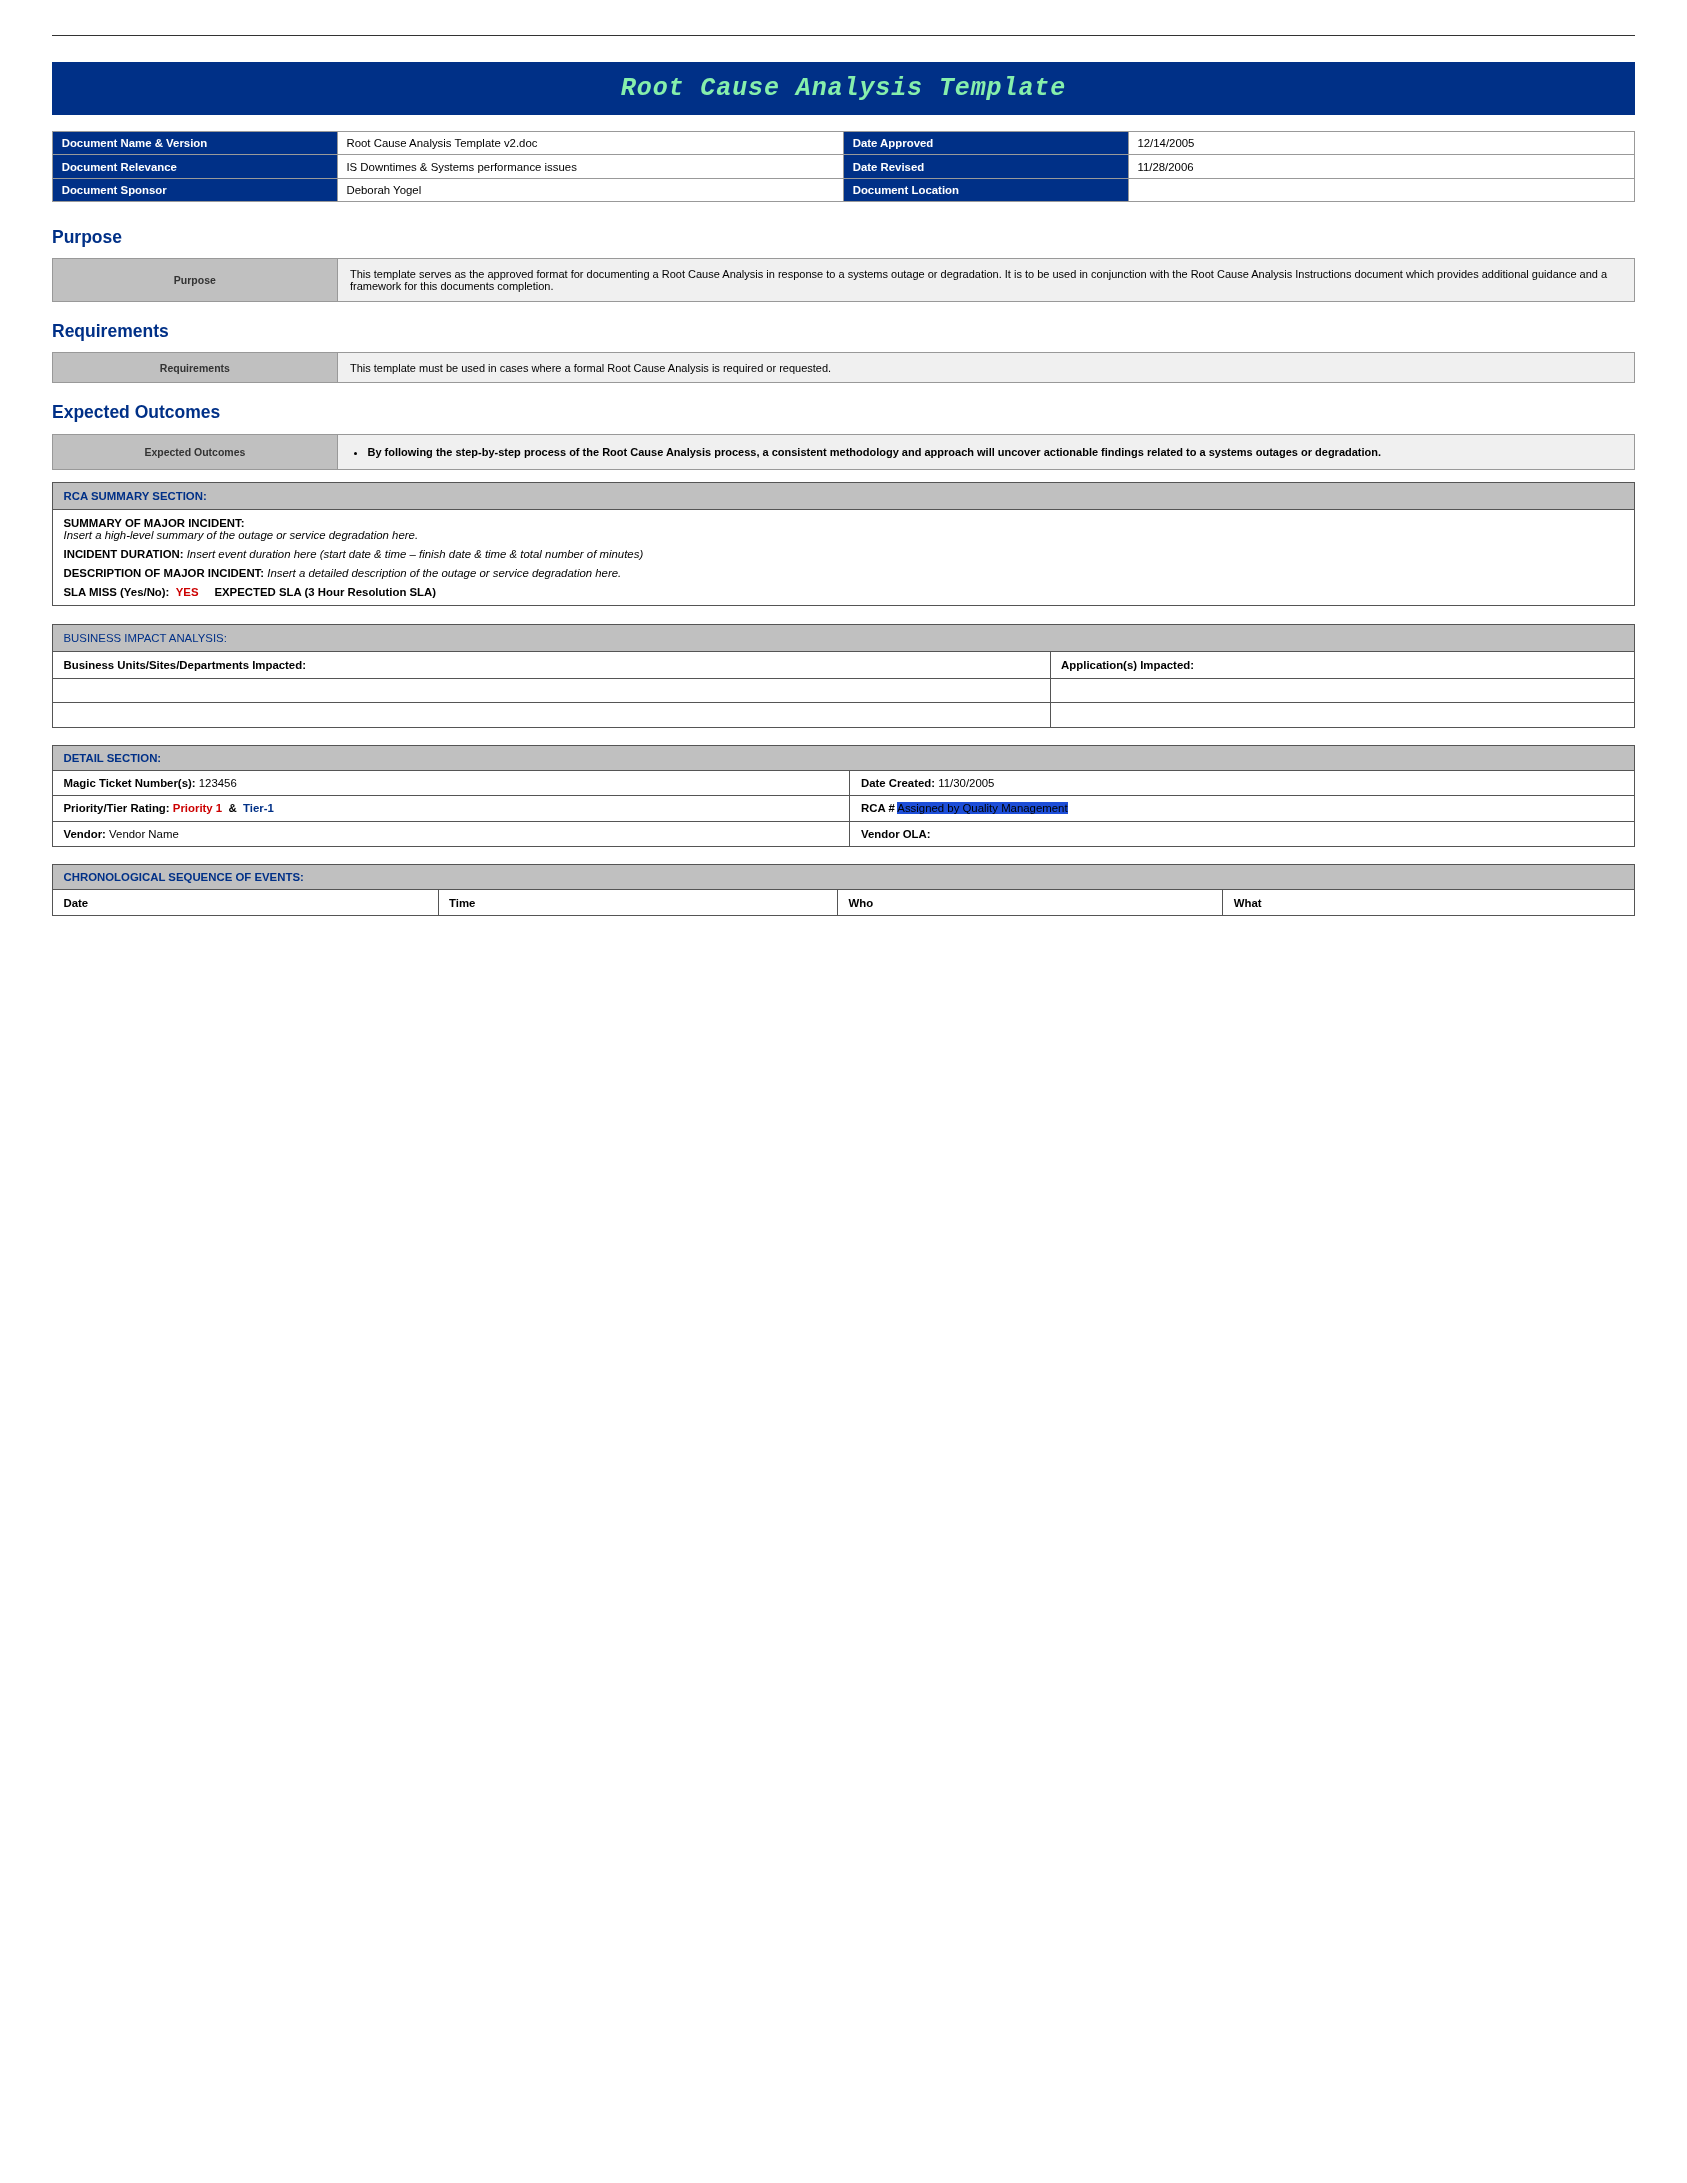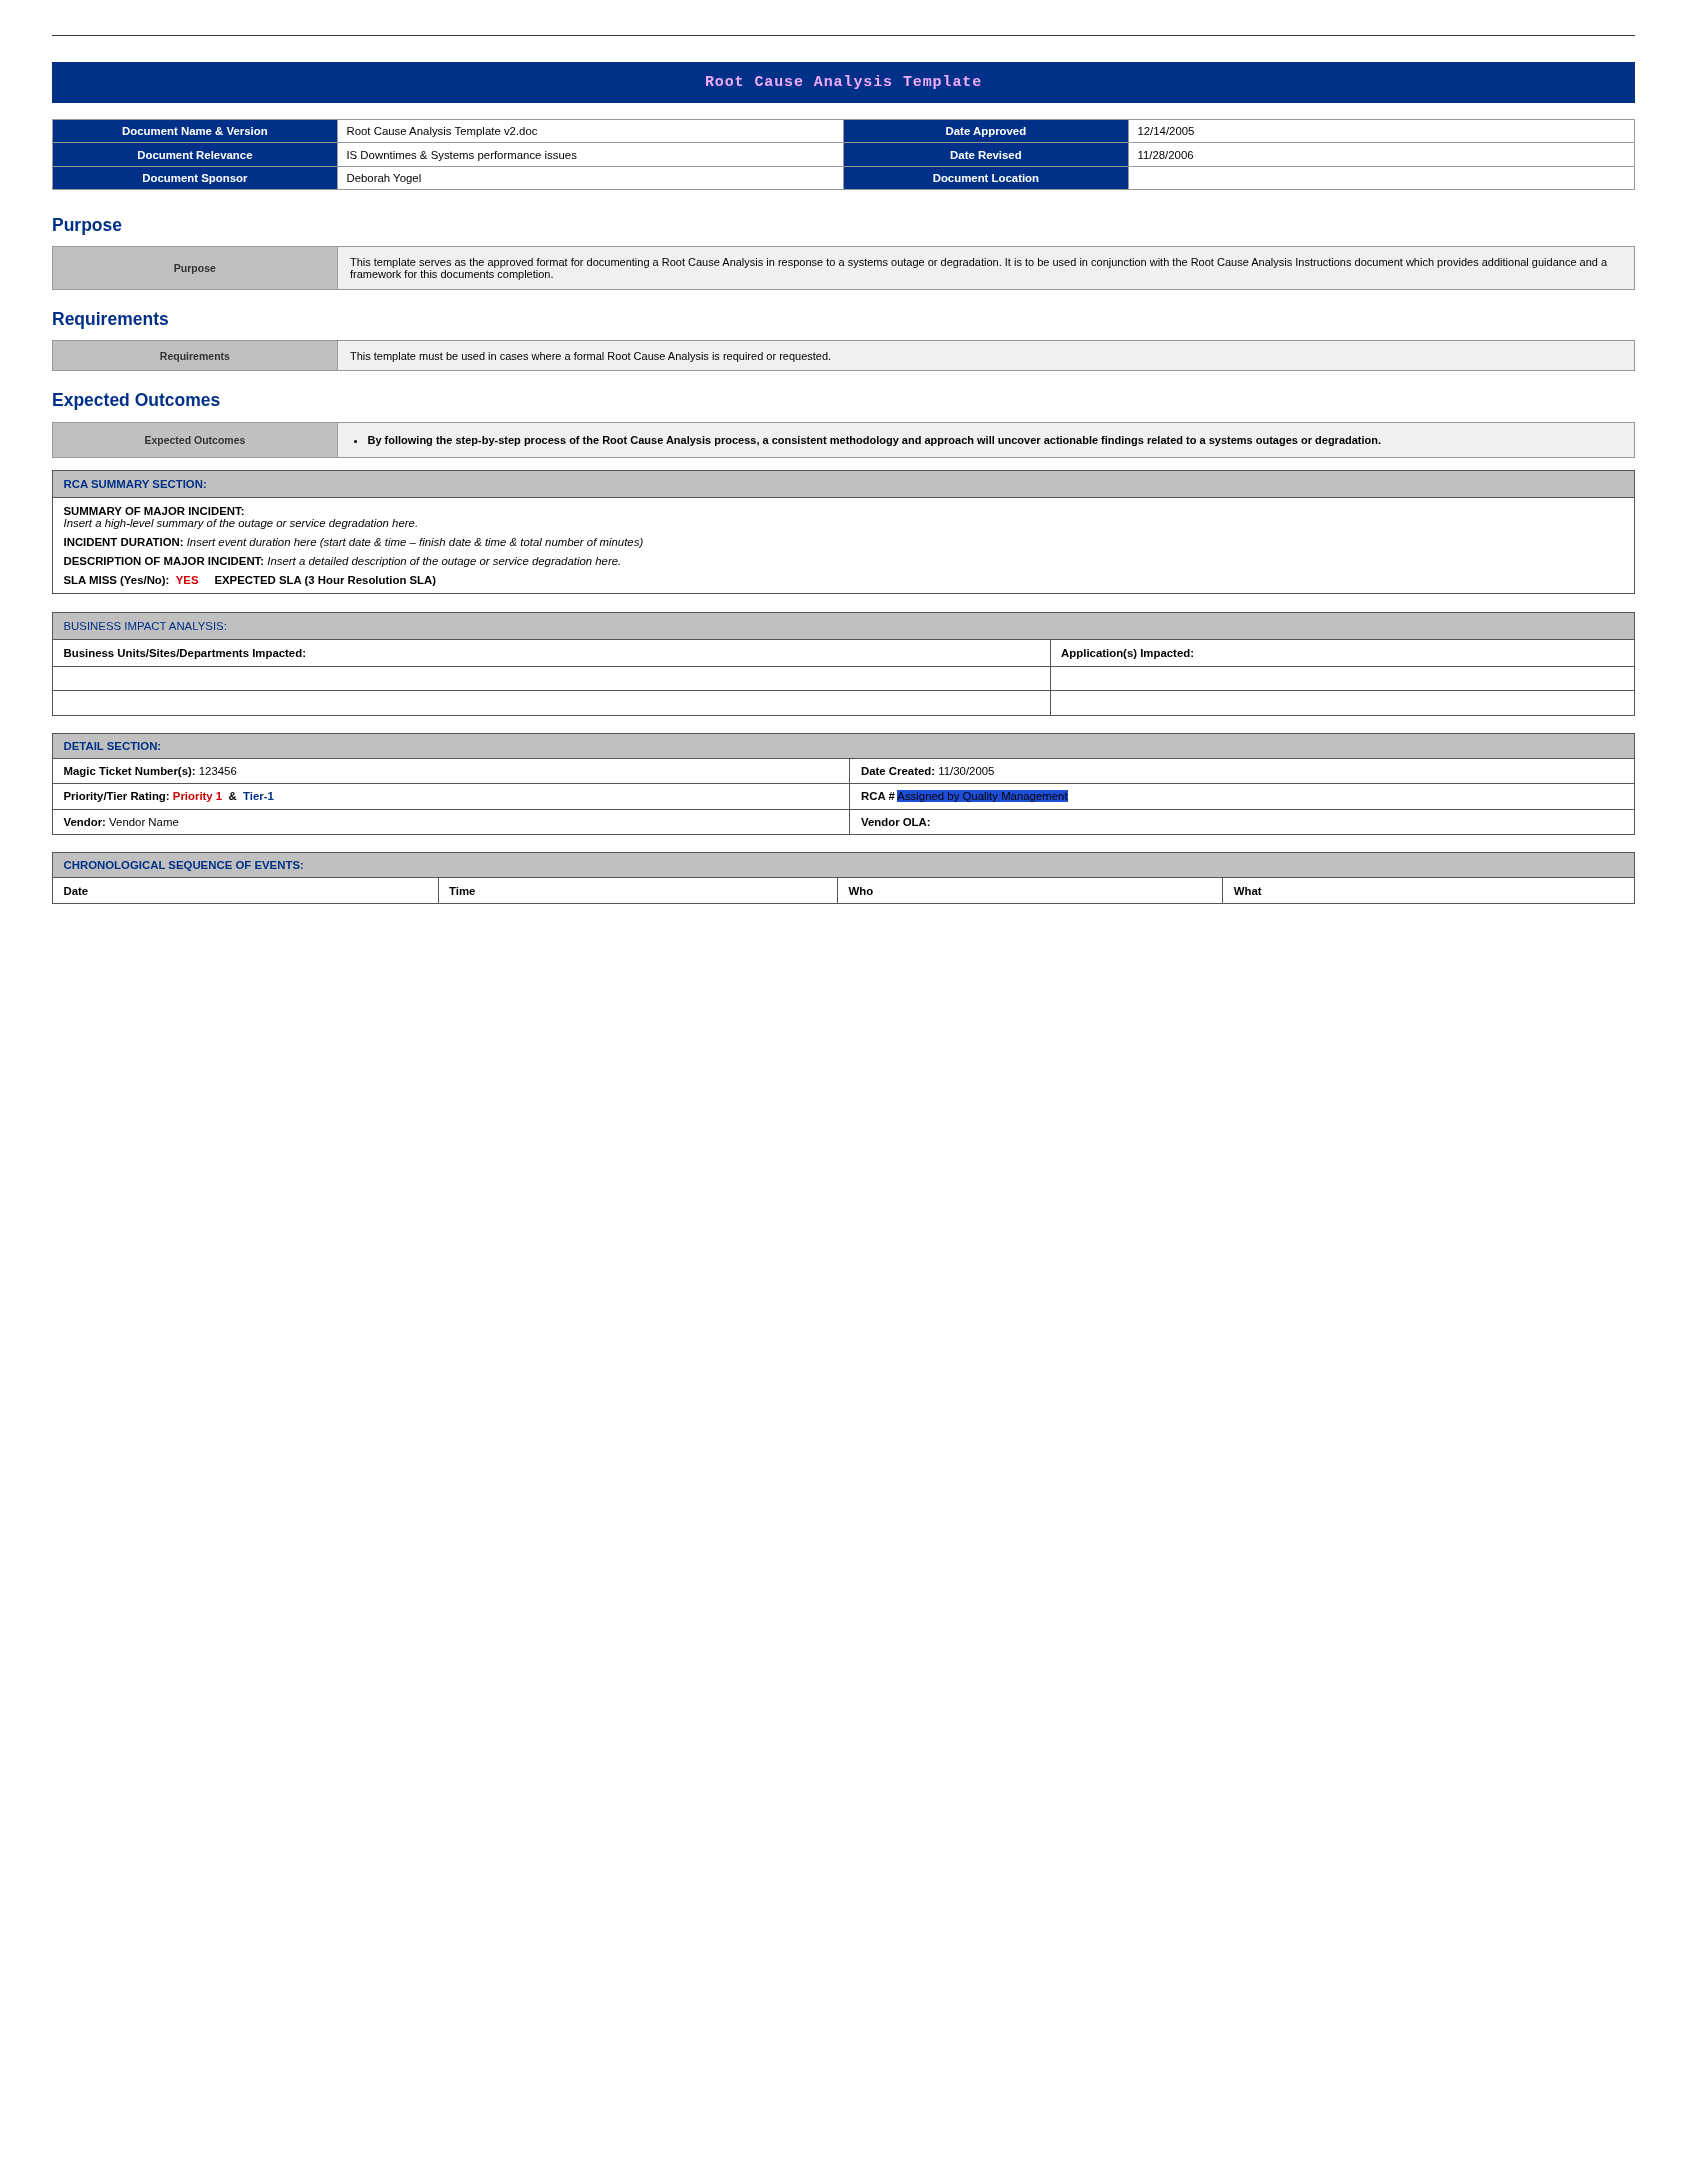--- a/index.html
+++ b/index.html
@@ -12,22 +12,23 @@
       max-width: 1687px;
     }
 
     .page-title-bar {
       background: #003087;
       text-align: center;
       padding: 12.2px 17.5px;
       margin-bottom: 15.7px;
     }
     .page-title-bar h1 {
-      color: #f0abfc;
-      font-size: 15px;
+      color: #86efac;
+      font-size: 25px;
+      font-style: italic;
       font-weight: bold;
       font-family: "Courier New", monospace;
       letter-spacing: 0.9px;
     }
 
     
     .header-table {
       width: 100%;
       border-collapse: collapse;
       margin-bottom: 24.5px;
@@ -37,21 +38,20 @@
       padding: 5.2px 8.7px;
       font-size: 11.4px;
       vertical-align: middle;
     }
     .header-table .label-cell {
       background: #003087;
       color: #fff;
       font-weight: bold;
       width: 18%;
       white-space: nowrap;
-      text-align: center;
     }
     .header-table .value-cell {
       width: 32%;
     }
 
     
     .section-heading {
       color: #003087;
       font-size: 17.5px;
       font-weight: bold;

